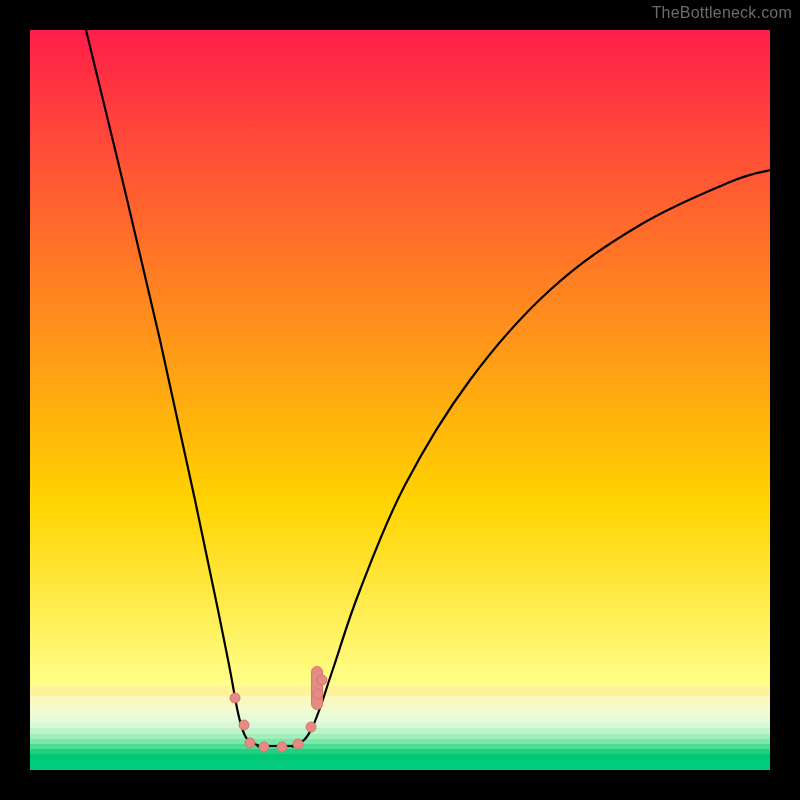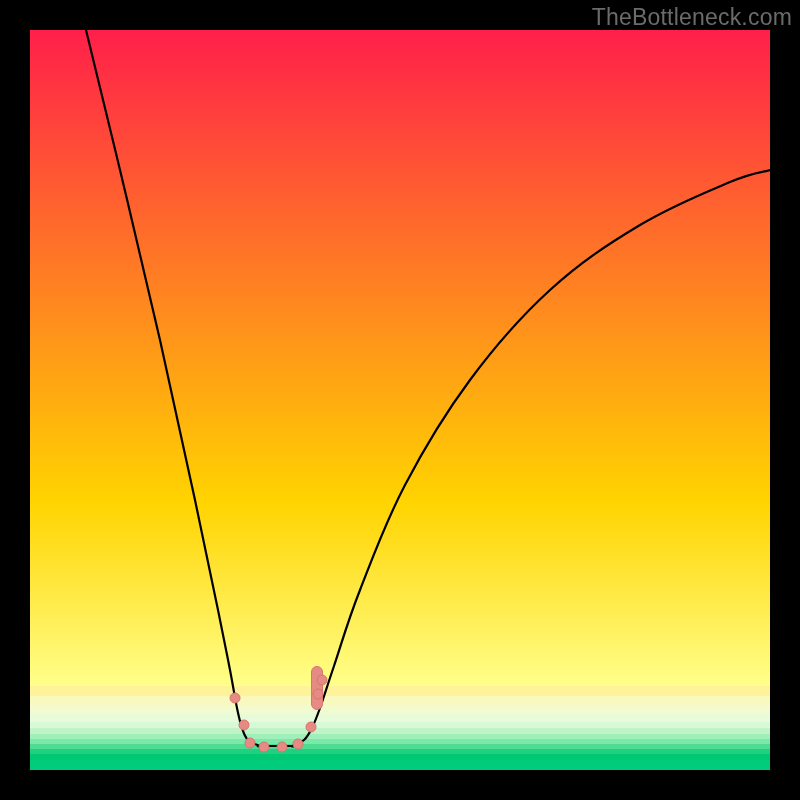--- a/index.html
+++ b/index.html
@@ -37,21 +37,21 @@
     position: absolute;
     inset: 0;
     width: 740px;
     height: 740px;
   }
   .watermark {
     position: absolute;
     top: 4px;
     right: 8px;
     color: #6b6b6b;
-    font-size: 23px;
+    font-size: 16px;
     letter-spacing: 0.2px;
     user-select: none;
   }
 </style>
 </head>
 <body>
 
 <div class="frame">
 
   <div class="watermark">TheBottleneck.com</div>

